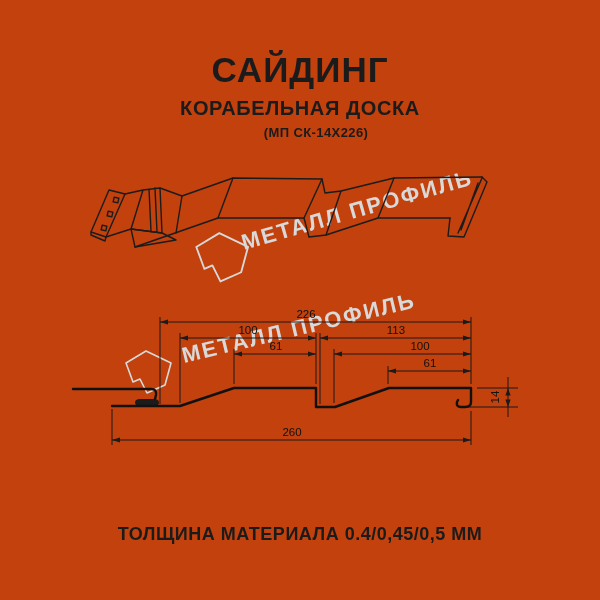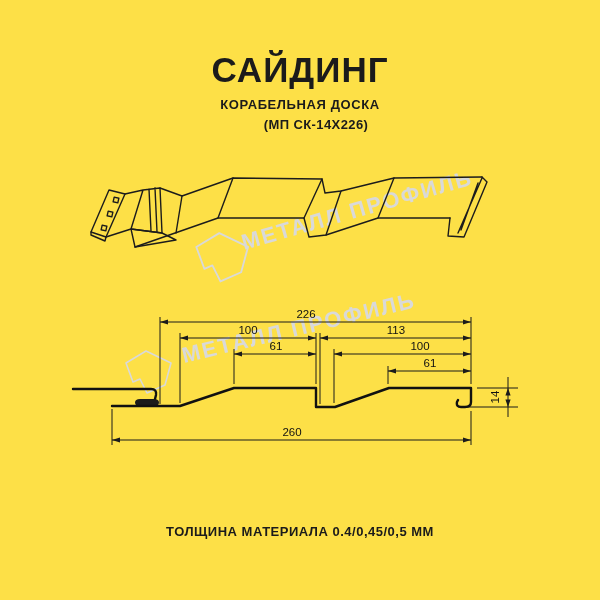--- a/index.html
+++ b/index.html
@@ -1,23 +1,23 @@
 <!DOCTYPE html>
 <html><head>
 <meta charset="utf-8">
 <style>
   html,body{margin:0;padding:0;background:#fff;}
-  .canvas{position:relative;width:600px;height:600px;background:#fde047;overflow:hidden;
+  .canvas{position:relative;width:600px;height:600px;background:#c2410c;overflow:hidden;
           font-family:"Liberation Sans","DejaVu Sans",sans-serif;color:#1b1b1b;}
   .header{position:absolute;top:50px;left:0;width:600px;text-align:center;}
   .header h1{margin:0;font-size:35px;font-weight:700;letter-spacing:1px;}
-  .subtitle{margin-top:7px;font-size:13px;font-weight:700;letter-spacing:.6px;}
+  .subtitle{margin-top:7px;font-size:20px;font-weight:700;letter-spacing:.6px;}
   .model{margin-top:5px;font-size:13px;font-weight:700;letter-spacing:.4px;padding-left:32px;}
   .footer{position:absolute;top:524px;left:0;width:600px;text-align:center;
-          font-size:13px;font-weight:700;letter-spacing:.5px;}
+          font-size:18px;font-weight:700;letter-spacing:.5px;}
   svg{position:absolute;top:0;left:0;}
   .wm{fill:#d9d9d9;font-size:22px;font-weight:700;letter-spacing:2px;}
   .gem{fill:none;stroke:#d9d9d9;stroke-width:1.6;stroke-linejoin:round;}
   .l3{fill:none;stroke:#1c1c1c;stroke-width:1.4;stroke-linejoin:round;stroke-linecap:round;}
   .prof{fill:none;stroke:#111;stroke-width:2.4;stroke-linejoin:round;stroke-linecap:round;}
   .thin{fill:none;stroke:#1b1b1b;stroke-width:1;}
   .arr{fill:#1b1b1b;stroke:none;}
   .dim{font-size:11.5px;fill:#111;font-weight:400;}
 </style>
 </head>

